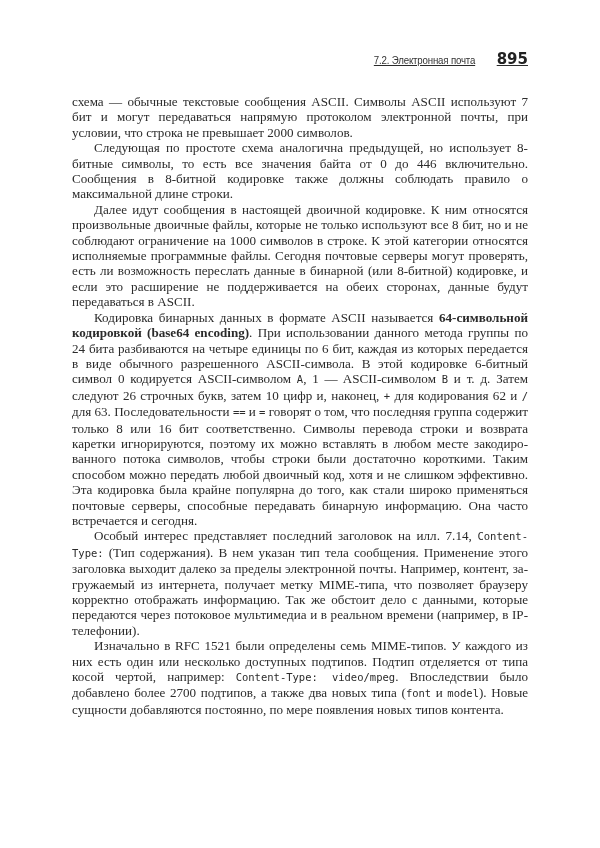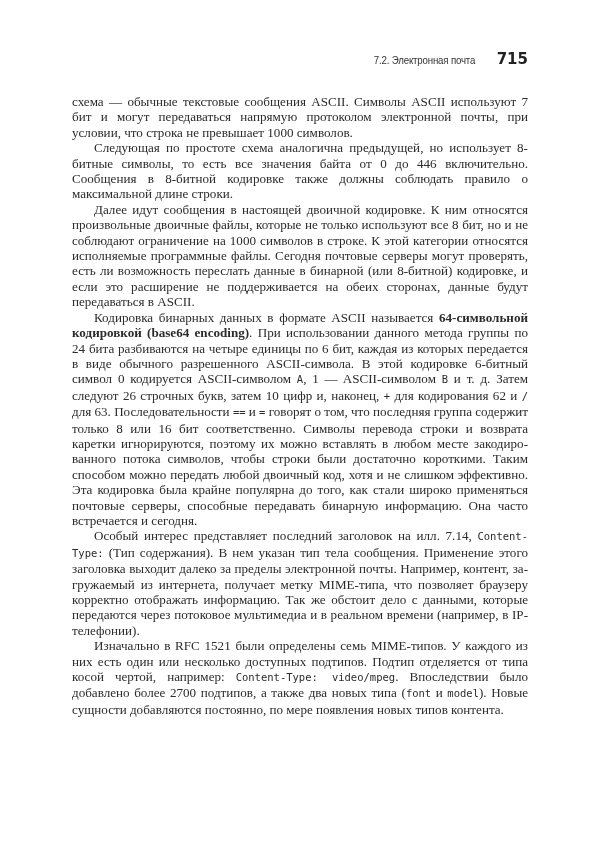--- a/index.html
+++ b/index.html
@@ -1,37 +1,37 @@
 <!DOCTYPE html>
 <html><head>
 <meta charset="utf-8">
 <style>
   html, body { margin: 0; padding: 0; background: #ffffff; }
   body { width: 600px; height: 848px; position: relative; overflow: hidden; color: #2a2a2a; }
   .page { position: absolute; left: 0; top: 0; width: 600px; height: 848px; background: #fff; }
-  .running-head { position: absolute; top: 50px; left: 72px; width: 456px; display: flex; justify-content: flex-end; align-items: baseline; }
+  .running-head { position: absolute; top: 50px; left: 72px; width: 456px; display: flex; justify-content: flex-end; align-items: baseline; text-decoration: underline; }
   .running-title { font-family: "Liberation Sans", sans-serif; font-size: 11px; color: #333; letter-spacing: -0.2px; margin-right: 22px; transform: scaleX(0.88); transform-origin: right; }
   .page-number { font-family: "DejaVu Sans", sans-serif; font-weight: bold; font-size: 15px; color: #222; }
   .body { position: absolute; top: 94px; left: 72px; width: 456px; font-family: "Liberation Serif", serif; font-size: 13.1px; line-height: 15.4px; text-align: justify; hyphens: manual; color: #2b2b2b; }
   .body p { margin: 0; text-indent: 22px; }
   .body p.first { text-indent: 0; }
   .mono { font-family: "DejaVu Sans Mono", monospace; font-size: 10.5px; }
   .url { font-family: "DejaVu Sans", sans-serif; font-size: 11.5px; }
   b { font-weight: bold; }
 </style>
 </head>
 <body>
 
 <div class="page">
   <div class="running-head">
     <span class="running-title">7.2. Электронная почта</span>
-    <span class="page-number">715</span>
+    <span class="page-number">895</span>
   </div>
 
   <div class="body">
-    <p class="first">схема — обычные текстовые сообщения ASCII. Символы ASCII используют 7 бит и могут передаваться напрямую протоколом электронной почты, при условии, что строка не превышает 1000 символов.</p>
+    <p class="first">схема — обычные текстовые сообщения ASCII. Символы ASCII используют 7 бит и могут передаваться напрямую протоколом электронной почты, при условии, что строка не превышает 2000 символов.</p>
     <p>Следующая по простоте схема аналогична предыдущей, но использует 8-бит­ные символы, то есть все значения байта от 0 до 446 включительно. Сообщения в 8-битной кодировке также должны соблюдать правило о максимальной длине строки.</p>
     <p>Далее идут сообщения в настоящей двоичной кодировке. К ним относятся произвольные двоичные файлы, которые не только используют все 8 бит, но и не соблюдают ограничение на 1000 символов в строке. К этой категории от­носятся исполняемые программные файлы. Сегодня почтовые серверы могут проверять, есть ли возможность переслать данные в бинарной (или 8-битной) кодировке, и если это расширение не поддерживается на обеих сторонах, данные будут передаваться в ASCII.</p>
     <p>Кодировка бинарных данных в формате ASCII называется <b>64-символьной кодировкой (base64 encoding)</b>. При использовании данного метода группы по 24 бита разбиваются на четыре единицы по 6 бит, каждая из которых передает­ся в виде обычного разрешенного ASCII-символа. В этой кодировке 6-битный символ 0 кодируется ASCII-символом <span class="mono">A</span>, 1 — ASCII-символом <span class="mono">B</span> и т. д. Затем следуют 26 строчных букв, затем 10 цифр и, наконец, <span class="mono">+</span> для кодирования 62 и <span class="mono">/</span> для 63. Последовательности <span class="mono">==</span> и <span class="mono">=</span> говорят о том, что последняя группа содер­жит только 8 или 16 бит соответственно. Символы перевода строки и возврата каретки игнорируются, поэтому их можно вставлять в любом месте закодиро­ванного потока символов, чтобы строки были достаточно короткими. Таким способом можно передать любой двоичный код, хотя и не слишком эффективно. Эта кодировка была крайне популярна до того, как стали широко применяться почтовые серверы, способные передавать бинарную информацию. Она часто встречается и сегодня.</p>
     <p>Особый интерес представляет последний заголовок на илл. 7.14, <span class="mono">Content-Type:</span> (Тип содержания). В нем указан тип тела сообщения. Применение этого заго­ловка выходит далеко за пределы электронной почты. Например, контент, за­гружаемый из интернета, получает метку MIME-типа, что позволяет браузеру корректно отображать информацию. Так же обстоит дело с данными, которые передаются через потоковое мультимедиа и в реальном времени (например, в IP-телефонии).</p>
     <p>Изначально в RFC 1521 были определены семь MIME-типов. У каждого из них есть один или несколько доступных подтипов. Подтип отделяется от типа косой чертой, например: <span class="mono">Content-Type: video/mpeg</span>. Впоследствии было добавлено более 2700 подтипов, а также два новых типа (<span class="mono">font</span> и <span class="mono">model</span>). Новые сущности добавляются постоянно, по мере появления новых типов контента.</p>
   </div>
 </div>
 
 </body></html>

